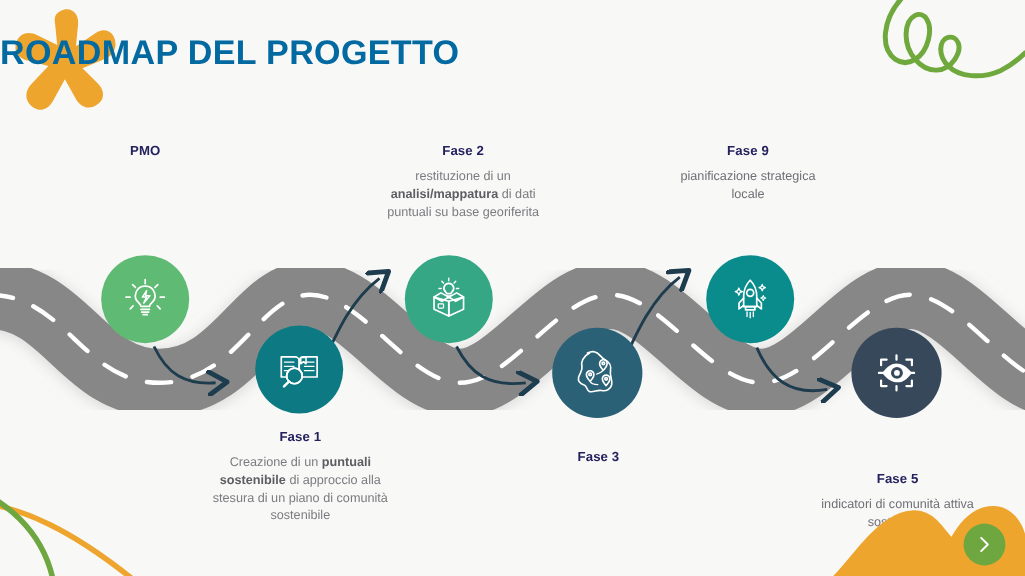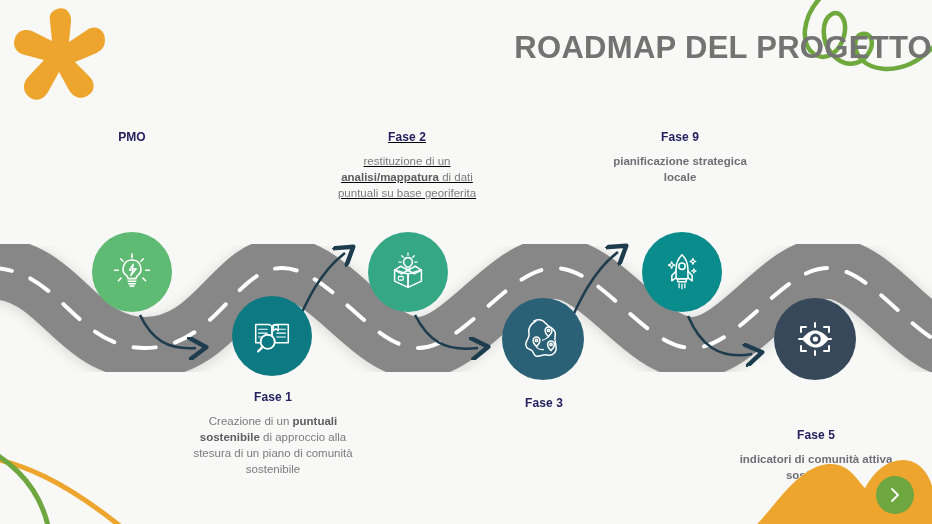--- a/index.html
+++ b/index.html
@@ -18,50 +18,50 @@
   #deco-squiggle{right:0;top:-4px;width:140px;height:100px;}
   #deco-arcs{left:0;bottom:0;width:150px;height:90px;}
   #deco-hill{right:0;bottom:0;width:175px;height:80px;}
 
   
   #road-layer{position:absolute;left:0;top:228px;width:932px;height:175px;}
 
   
   #page-title{
     position:absolute;left:0;top:30px;width:932px;
-    text-align:right;
+    text-align:left;
     font-size:31px;font-weight:bold;letter-spacing:.3px;
-    color:#737373;
+    color:#0369a1;
   }
 
   
   .node{position:absolute;border-radius:50%;
         display:flex;align-items:center;justify-content:center;
         box-shadow:0 0 0 7px rgba(255,255,255,.0);}
   .node svg{display:block;}
 
   
   .block{position:absolute;text-align:center;}
   .block .ttl{
     font-size:12px;font-weight:bold;color:#24215e;margin:0 0 9px 0;
     letter-spacing:.1px;
   }
   .block .desc{
     font-size:11.5px;line-height:16px;color:#7b7b80;margin:0;
   }
   .block .desc b{color:#5d5d63;font-weight:bold;}
-  .block.allbold .desc{font-weight:bold;color:#6f6f76;}
+  .block.allbold .desc{font-weight:normal;color:#6f6f76;}
 
   
   #block-pmo   {left:36px; top:130px; width:192px;}
-  #block-fase2 {left:312px;top:130px; width:190px;text-decoration:underline;}
+  #block-fase2 {left:326px;top:130px; width:190px;}
   #block-fase4 {left:584px;top:130px; width:192px;}
   
   #block-fase1 {left:178px;top:390px; width:190px;}
-  #block-fase3 {left:455px;top:396px; width:178px;}
+  #block-fase3 {left:455px;top:408px; width:178px;}
   #block-fase5 {left:718px;top:396px; width:196px;margin-top:32px;}
 
   #next-button{
     position:absolute;right:18px;bottom:10px;
     width:38px;height:38px;border-radius:50%;
     background:#6ea63f;display:flex;align-items:center;justify-content:center;
     cursor:pointer;
   }
 </style>
 </head>

